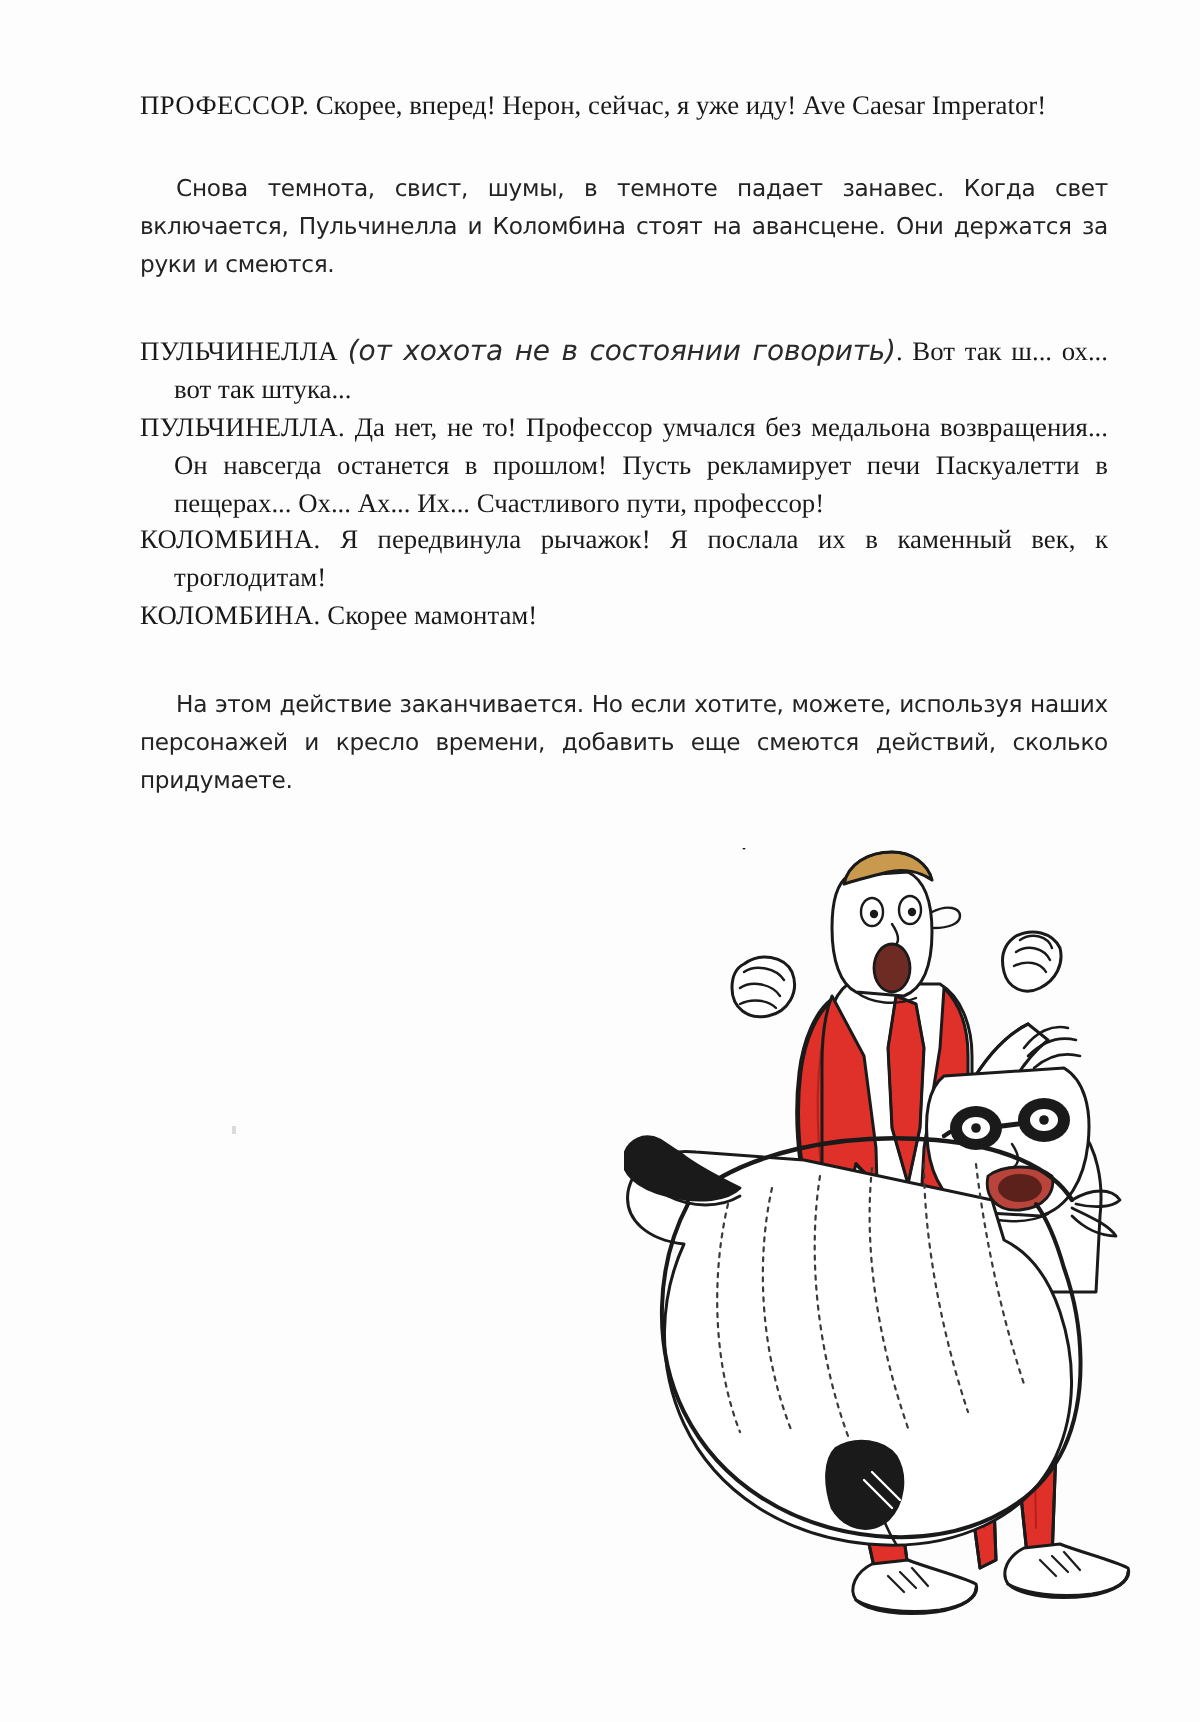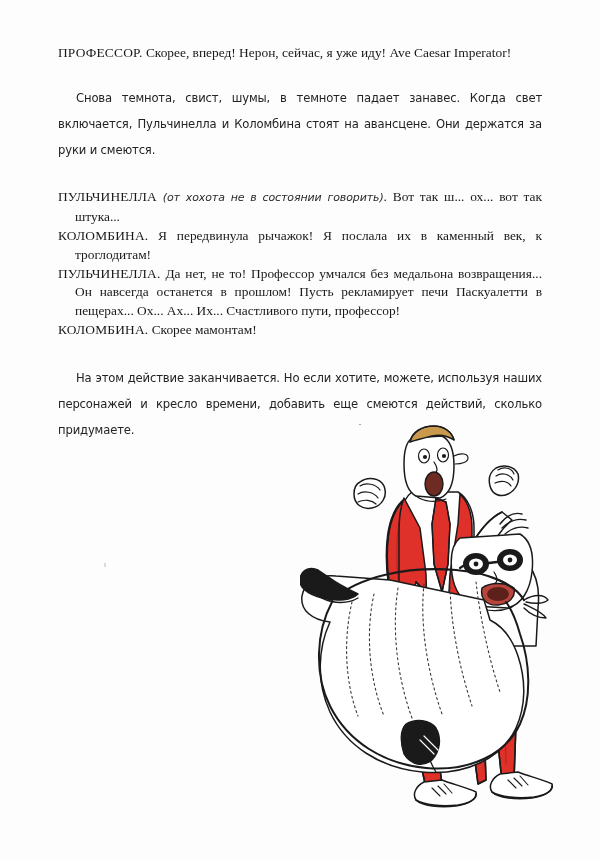--- a/index.html
+++ b/index.html
@@ -12,20 +12,21 @@
     background: #fdfdfd;
     position: relative;
     overflow: hidden;
     font-family: "Liberation Serif", serif;
     color: #1b1b1b;
   }
 
   .page {
     position: absolute;
     inset: 0;
+    margin-left: 12px;
   }
 
   
   .column {
     position: absolute;
     left: 58px;
     top: 44px;
     width: 484px;
   }
 
@@ -40,30 +41,30 @@
     text-indent: -17px;
     margin: 0;
     color: #191919;
   }
   .dialogue .speaker {
     letter-spacing: 0.2px;
   }
   .paren {
     font-family: "DejaVu Sans", sans-serif;
     font-style: italic;
-    font-size: 11px;
+    font-size: 14px;
     letter-spacing: -0.1px;
     color: #2a2a2a;
   }
 
   
   .stage {
     font-family: "DejaVu Sans", sans-serif;
     font-size: 11.6px;
-    line-height: 26px;
+    line-height: 19px;
     text-align: justify;
     text-justify: inter-word;
     text-indent: 18px;
     margin: 0;
     color: #232323;
     letter-spacing: -0.15px;
   }
   .gap-b { height: 22px; }
   .gap-c { height: 25px; }
 
@@ -98,23 +99,23 @@
     <p class="dialogue"><span class="speaker">ПРОФЕССОР.</span><span> Скорее, вперед! Нерон, сейчас, я уже иду! Ave Caesar Imperator!</span></p>
 
     <div class="gap-b"></div>
 
     <p class="stage">Снова темнота, свист, шумы, в темноте падает занавес. Когда свет включается, Пульчинелла и Коломбина стоят на авансцене. Они держатся за руки и смеются.</p>
 
     <div class="gap-c"></div>
 
     <p class="dialogue"><span class="speaker">ПУЛЬЧИНЕЛЛА</span> <span class="paren">(от хохота не в состоянии говорить)</span><span>. Вот так ш... ох... вот так штука...</span></p>
 
+    <p class="dialogue"><span class="speaker">ПУЛЬЧИНЕЛЛА.</span><span> Да нет, не то! Профессор умчался без медальона возвращения... Он навсегда останется в прошлом! Пусть рекламирует печи Паскуалетти в пещерах... Ох... Ах... Их... Счастливого пути, профессор!</span></p>
+
     <p class="dialogue"><span class="speaker">КОЛОМБИНА.</span><span> Я передвинула рычажок! Я послала их в каменный век, к троглодитам!</span></p>
-
-    <p class="dialogue"><span class="speaker">ПУЛЬЧИНЕЛЛА.</span><span> Да нет, не то! Профессор умчался без медальона возвращения... Он навсегда останется в прошлом! Пусть рекламирует печи Паскуалетти в пещерах... Ох... Ах... Их... Счастливого пути, профессор!</span></p>
 
     <p class="dialogue"><span class="speaker">КОЛОМБИНА.</span><span> Скорее мамонтам!</span></p>
 
     <div class="gap-c"></div>
 
     <p class="stage">На этом действие заканчивается. Но если хотите, можете, используя наших персонажей и кресло времени, добавить еще смеются действий, сколько придумаете.</p>
 
   </div>
 
   <div class="speck"></div>

